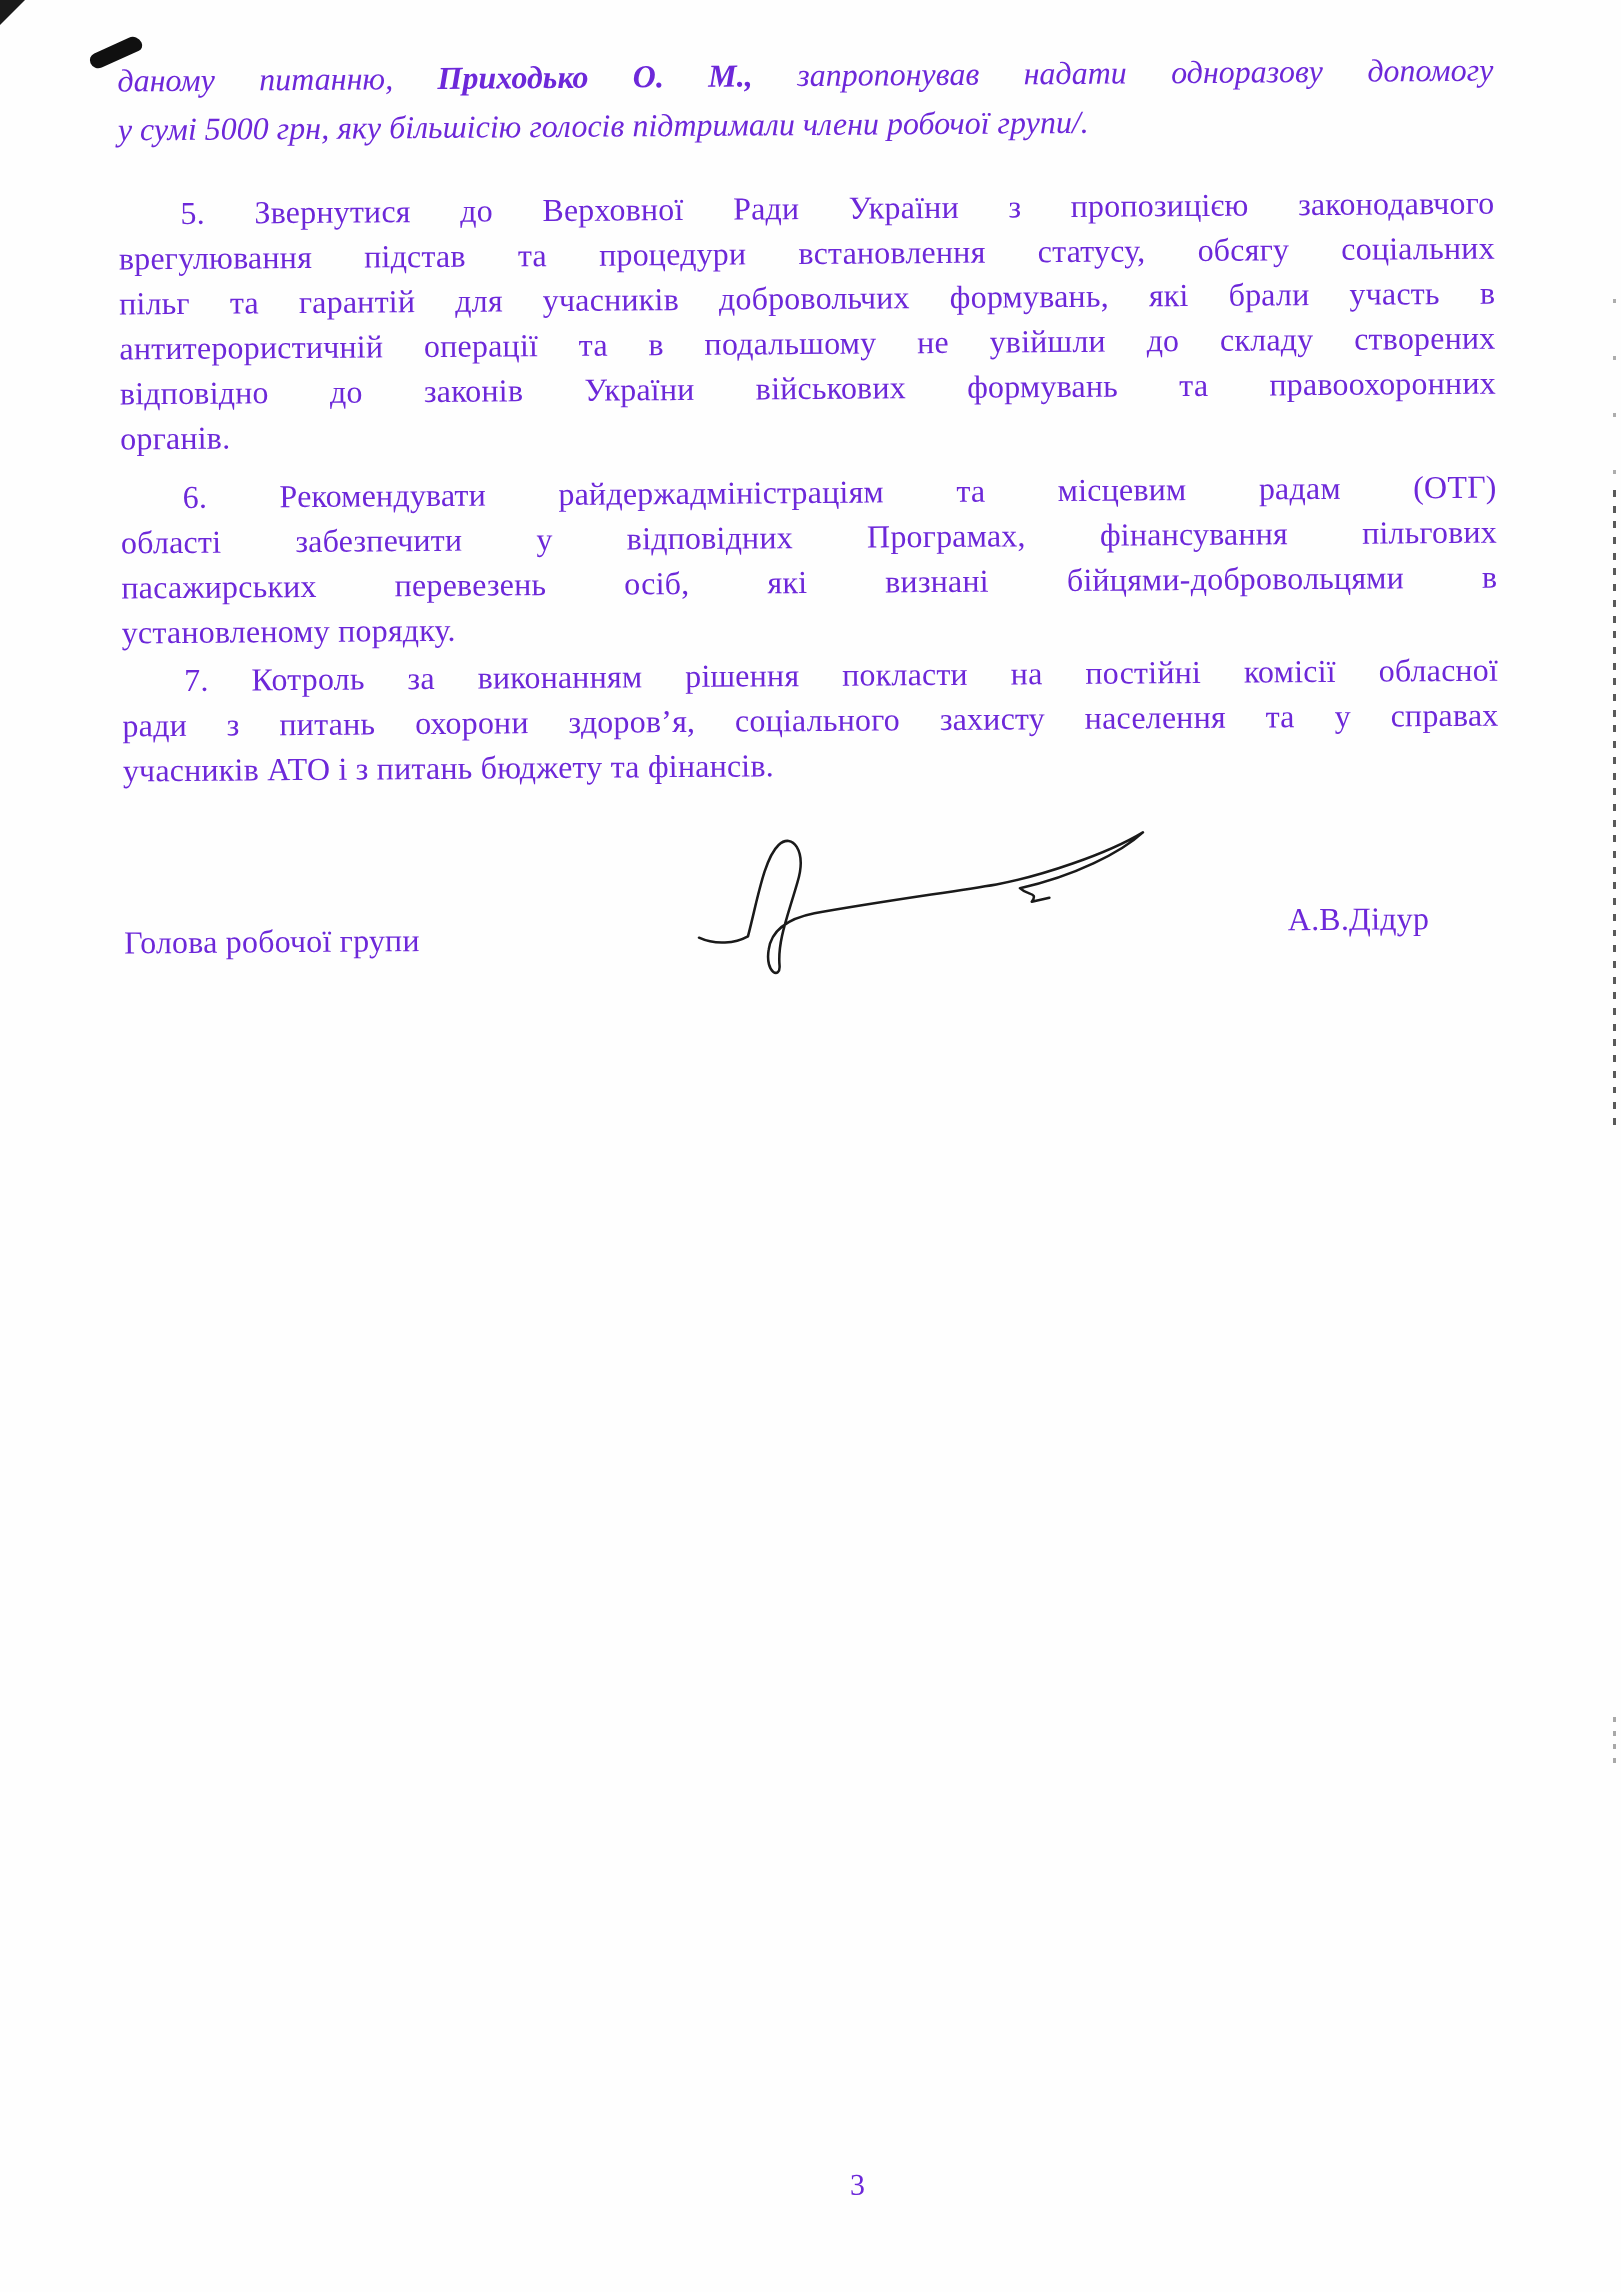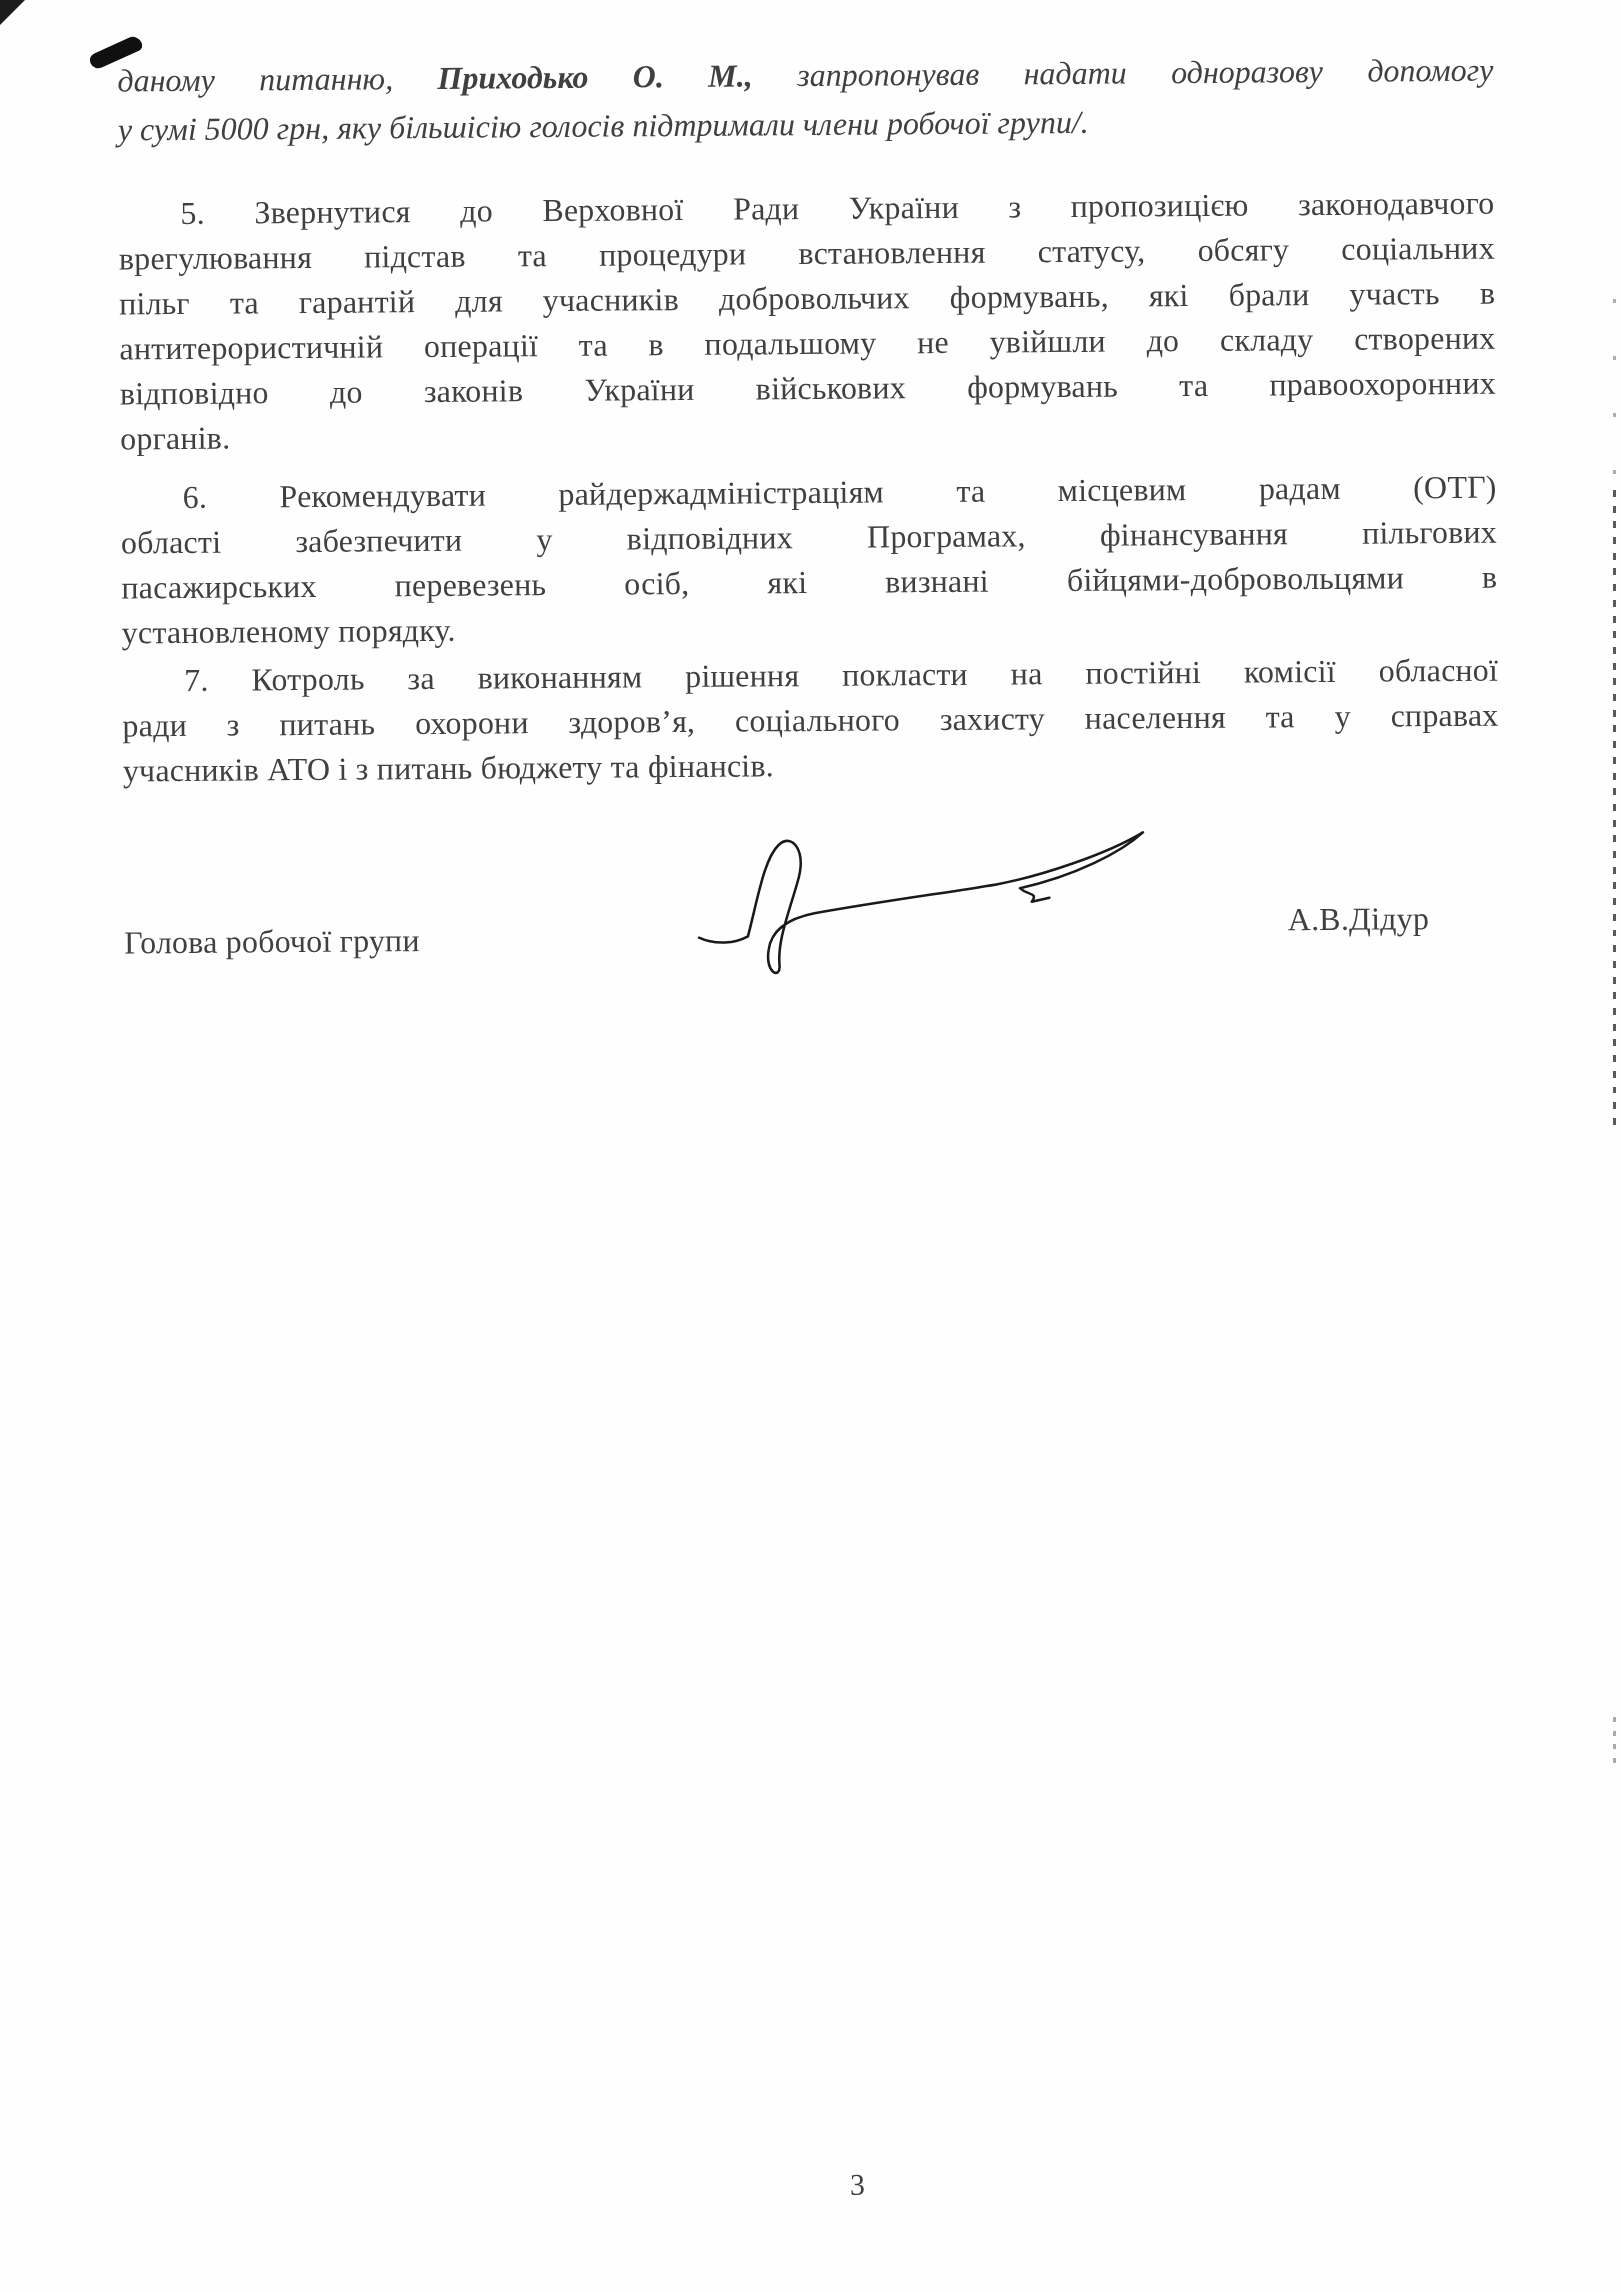--- a/index.html
+++ b/index.html
@@ -7,21 +7,21 @@
     padding: 0;
     background: #ffffff;
   }
   .page {
     position: relative;
     width: 1621px;
     height: 2293px;
     background: #fefefe;
     overflow: hidden;
     font-family: "Liberation Serif", "DejaVu Serif", serif;
-    color: #404040;
+    color: #6d28d9;
   }
   .scan-body {
     position: absolute;
     left: 0; top: 0; right: 0; bottom: 0;
     transform: rotate(-0.45deg);
     transform-origin: 50% 40%;
   }
   .textcol {
     position: absolute;
     left: 124px;

